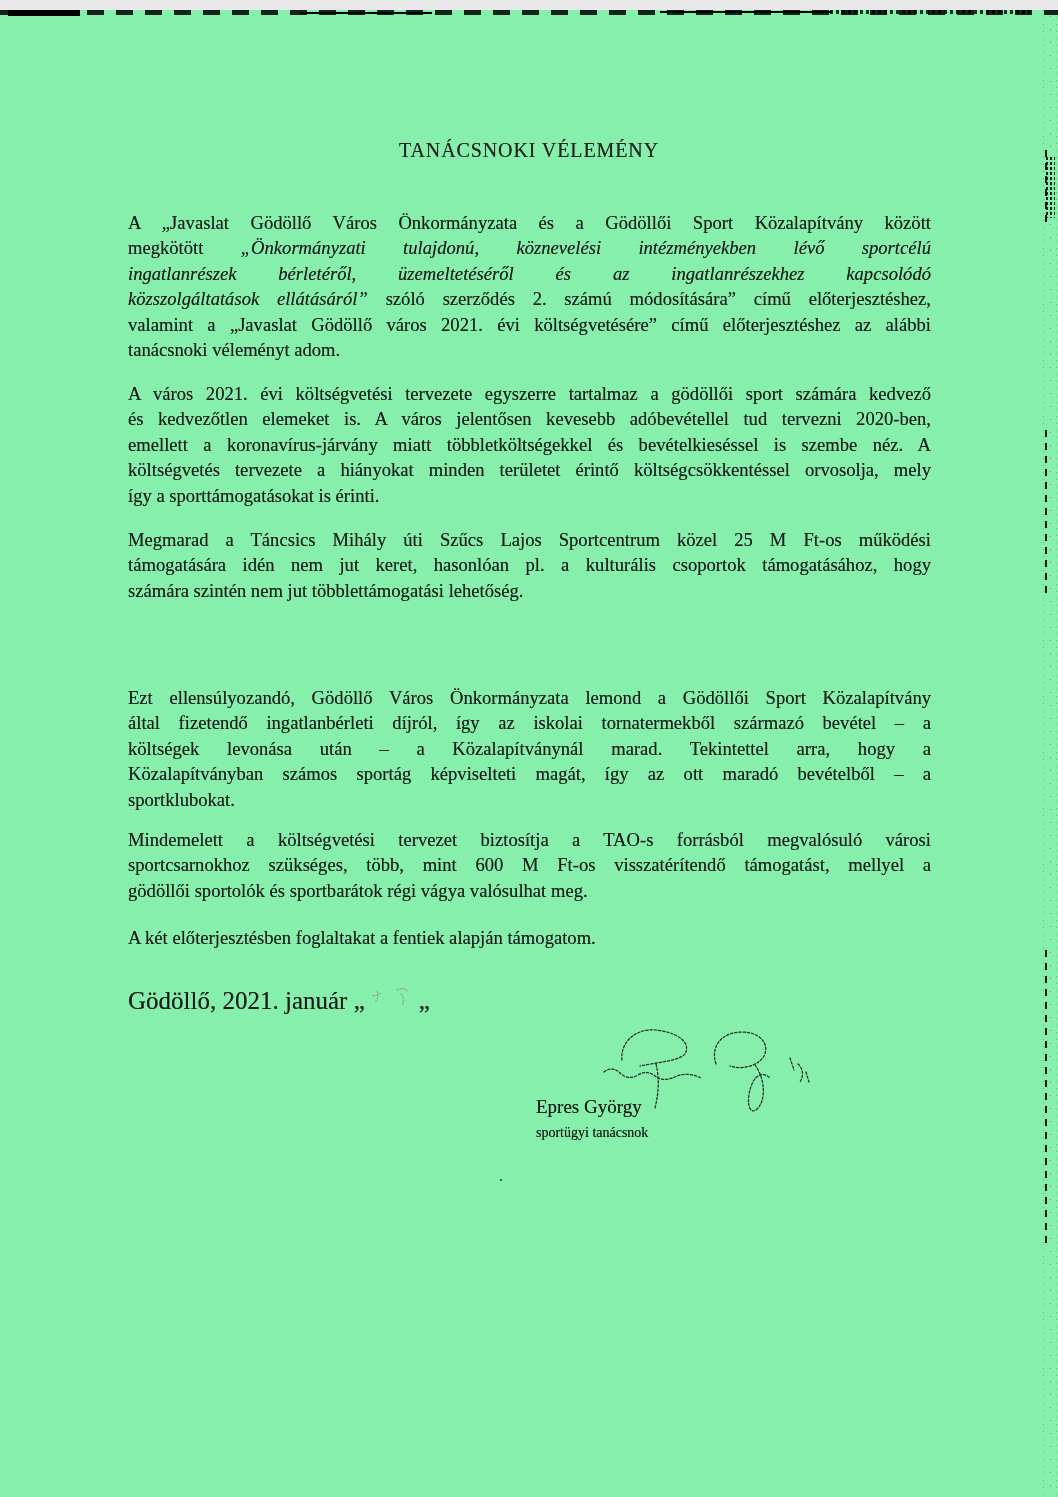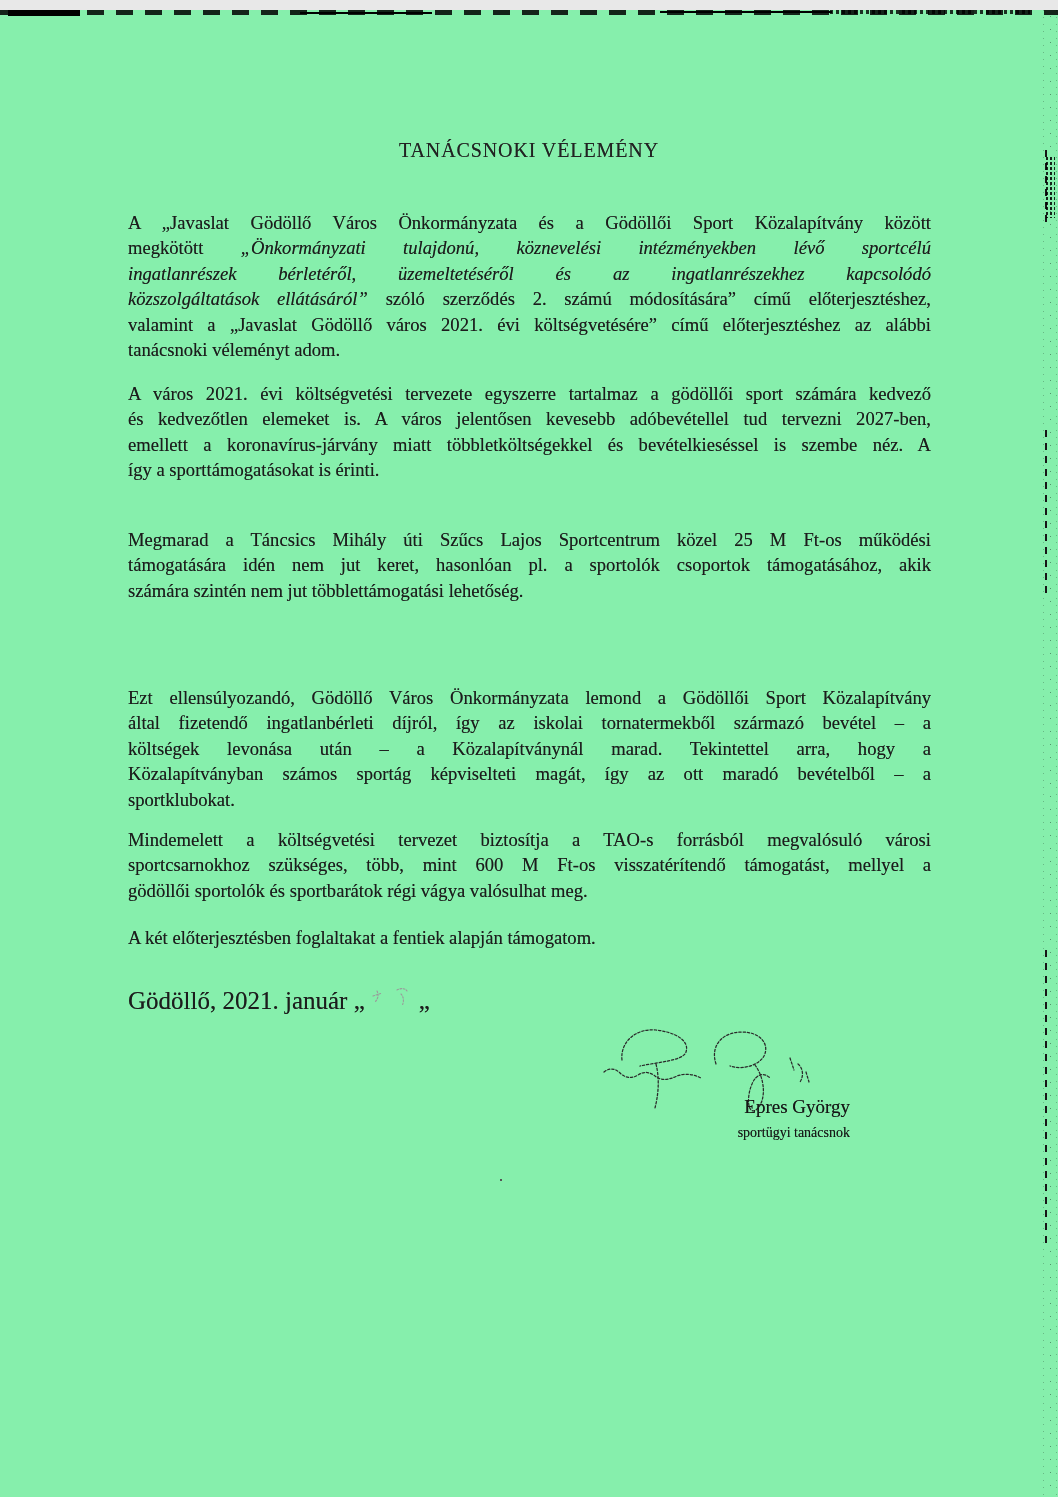--- a/index.html
+++ b/index.html
@@ -31,21 +31,21 @@
   .lastline{ text-align-last:left; }
   .it{ font-style:italic; }
 
   .date-line{
     position:absolute;left:128px;top:977px;
     font-size:25px;line-height:25px;color:#1c1c1c;
     white-space:nowrap;
   }
   .date-line svg{ vertical-align:-2px; }
 
-  .sig-block{ position:absolute;left:550px;top:1084px;width:300px;text-align:right; }
+  .sig-block{ position:absolute;left:536px;top:1084px;width:300px;text-align:left; }
   .sig-name{ font-size:19px;line-height:26px;color:#161616; }
   .sig-role{ font-size:14px;line-height:26px;color:#161616; }
   .sig-scrawl{ position:absolute;left:598px;top:1012px; }
 
   
   .top-edge{
     position:absolute;left:0;top:0;width:1058px;height:5px;
     background:repeating-linear-gradient(90deg,#000 0 17px,rgba(0,0,0,0) 17px 29px);
     opacity:.85;
   }
@@ -112,27 +112,28 @@
       <div class="para" style="top: 200px;">
         <div class="line"><span>A „Javaslat Gödöllő Város Önkormányzata és a Gödöllői Sport Közalapítvány között</span></div>
         <div class="line"><span>megkötött </span><span class="it">„Önkormányzati tulajdonú, köznevelési intézményekben lévő sportcélú</span></div>
         <div class="line"><span class="it">ingatlanrészek bérletéről, üzemeltetéséről és az ingatlanrészekhez kapcsolódó</span></div>
         <div class="line"><span class="it">közszolgáltatások ellátásáról”</span><span> szóló szerződés 2. számú módosítására” című előterjesztéshez,</span></div>
         <div class="line"><span>valamint a „Javaslat Gödöllő város 2021. évi költségvetésére” című előterjesztéshez az alábbi</span></div>
         <div class="line lastline"><span>tanácsnoki véleményt adom.</span></div>
       </div>
       <div class="para" style="top: 371px;">
         <div class="line"><span>A város 2021. évi költségvetési tervezete egyszerre tartalmaz a gödöllői sport számára kedvező</span></div>
-        <div class="line"><span>és kedvezőtlen elemeket is. A város jelentősen kevesebb adóbevétellel tud tervezni 2027-ben,</span></div>
+        <div class="line"><span>és kedvezőtlen elemeket is. A város jelentősen kevesebb adóbevétellel tud tervezni 2020-ben,</span></div>
         <div class="line"><span>emellett a koronavírus-járvány miatt többletköltségekkel és bevételkieséssel is szembe néz. A</span></div>
+        <div class="line"><span>költségvetés tervezete a hiányokat minden területet érintő költségcsökkentéssel orvosolja, mely</span></div>
         <div class="line lastline"><span>így a sporttámogatásokat is érinti.</span></div>
       </div>
       <div class="para" style="top: 517px;">
         <div class="line"><span>Megmarad a Táncsics Mihály úti Szűcs Lajos Sportcentrum közel 25 M Ft-os működési</span></div>
-        <div class="line"><span>támogatására idén nem jut keret, hasonlóan pl. a sportolók csoportok támogatásához, akik</span></div>
+        <div class="line"><span>támogatására idén nem jut keret, hasonlóan pl. a kulturális csoportok támogatásához, hogy</span></div>
         <div class="line lastline"><span>számára szintén nem jut többlettámogatási lehetőség.</span></div>
       </div>
       <div class="para" style="top: 675px;">
         <div class="line"><span>Ezt ellensúlyozandó, Gödöllő Város Önkormányzata lemond a Gödöllői Sport Közalapítvány</span></div>
         <div class="line"><span>által fizetendő ingatlanbérleti díjról, így az iskolai tornatermekből származó bevétel – a</span></div>
         <div class="line"><span>költségek levonása után – a Közalapítványnál marad. Tekintettel arra, hogy a</span></div>
         <div class="line"><span>Közalapítványban számos sportág képviselteti magát, így az ott maradó bevételből – a</span></div>
         <div class="line lastline"><span>sportklubokat.</span></div>
       </div>
       <div class="para" style="top: 817px;">

